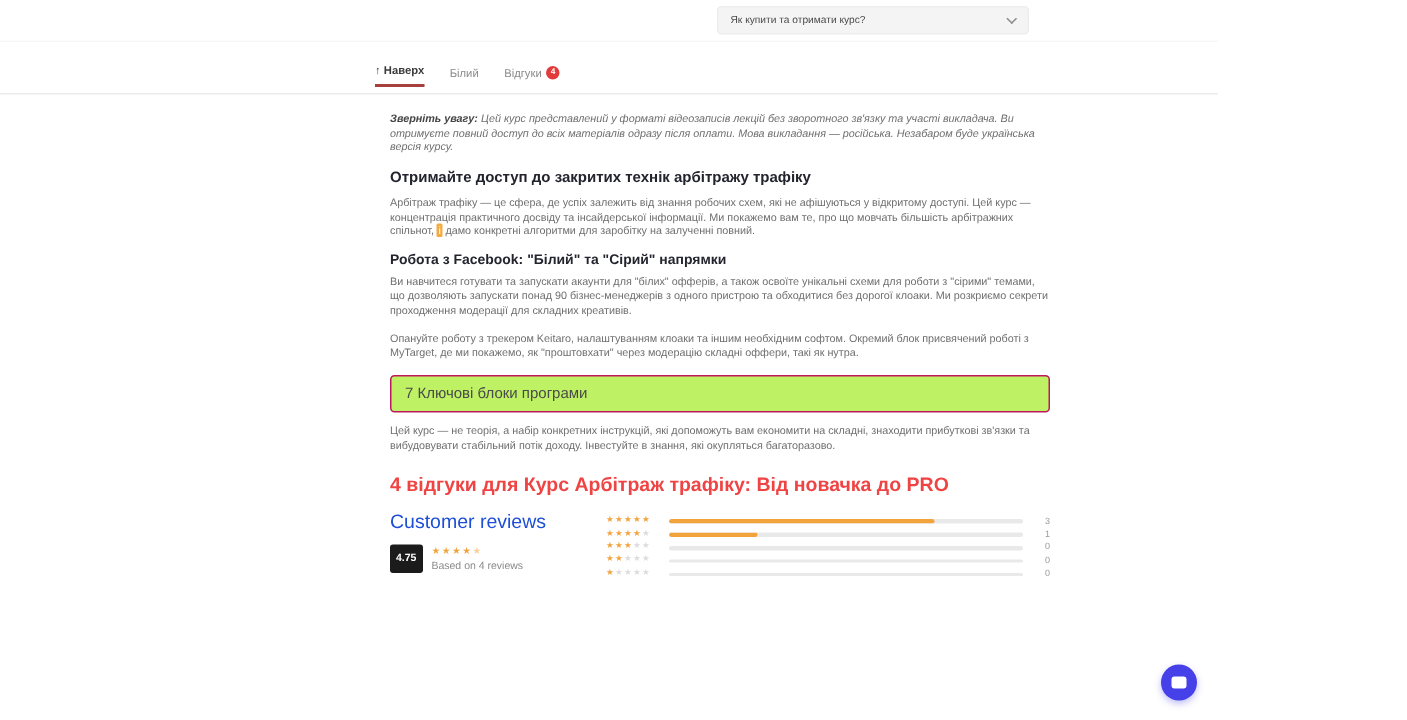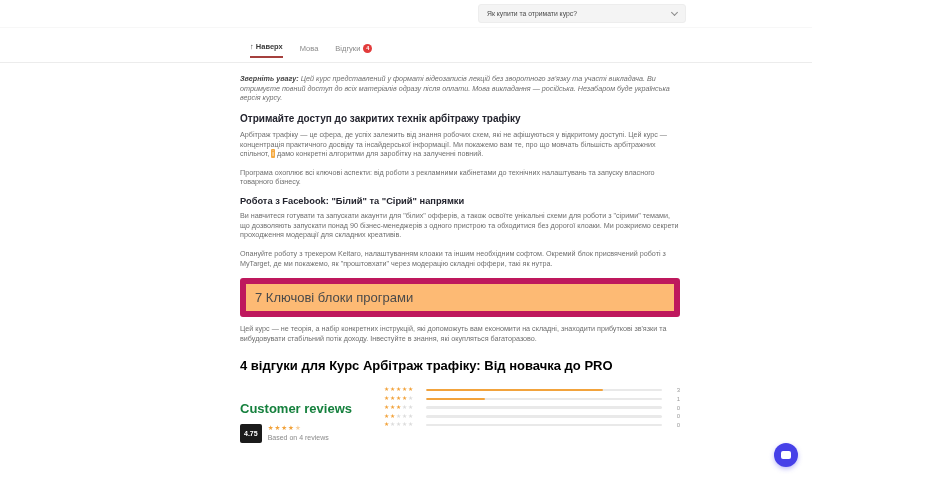--- a/index.html
+++ b/index.html
@@ -18,37 +18,37 @@
 
   
   .tabs { position:absolute; left:250px; top:42px; display:flex; gap:17px; align-items:flex-end; }
   .tab { font-size:7.5px; color:#8a8a8a; padding-bottom:5px; cursor:pointer; display:flex; align-items:center; text-decoration:none; }
   .tab.active { color:#3a3a3a; font-weight:bold; border-bottom:2px solid #a5403d; }
   .badge { display:inline-block; margin-left:3px; background:#e23b3b; color:#fff; width:9px; height:9px;
     border-radius:50%; font-size:5.5px; line-height:9px; text-align:center; font-weight:bold; }
   .page-divider { position:absolute; left:0; top:62px; width:938px; height:1px; background:#ececec; }
 
   
-  .content { position:absolute; left:240px; top:63px; width:440px; padding-top:11px; }
+  .content { position:absolute; left:260px; top:63px; width:440px; padding-top:11px; }
   .content p { color:#6f6f6f; font-size:7.2px; line-height:1.34; margin:0 0 9px; }
   .notice { font-style:italic; color:#5c5c5c; }
   .notice strong { color:#444; }
   h2 { color:#23242e; font-size:10px; font-weight:bold; margin:10px 0 6px; }
   h3 { color:#23242e; font-size:9.3px; font-weight:bold; margin:9px 0 5px; }
   mark.hl { background:#f5a93f; color:#fff; padding:0 1px; border-radius:1px; font-style:normal; }
 
-  .accordion { border:6px solid #be185d; border-radius:3px; background:#fdba74; padding:6px 9px;
-    font-size:13px; color:#4a4a4a; margin:10px 0 7px; cursor:pointer; }
+  .accordion { border:1px solid #be185d; border-radius:3px; background:#bef264; padding:6px 9px;
+    font-size:10px; color:#4a4a4a; margin:10px 0 7px; cursor:pointer; }
 
-  .reviews-heading { font-size:13px; font-weight:bold; color:#000000; margin:14px 0 10px; }
+  .reviews-heading { font-size:13px; font-weight:bold; color:#ef4444; margin:14px 0 10px; }
 
   
   .cr { display:flex; gap:16px; margin-top:2px; }
   .cr-left { width:128px; flex:none; }
-  .cr-title { font-size:13px; font-weight:bold; color:#15803d; margin-bottom:8px;margin-top:18px; }
+  .cr-title { font-size:13px; font-weight:normal; color:#1d4ed8; margin-bottom:8px; }
   .score-row { display:flex; gap:6px; align-items:center; }
   .score-box { background:#1b1b1b; color:#fff; font-size:7px; font-weight:bold;
     padding:6px 4px; border-radius:2px; flex:none; }
   .score-meta { display:flex; flex-direction:column; gap:2px; }
   .stars-sm { font-size:6.5px; letter-spacing:1px; line-height:1; }
   .st { color:#dcdcdc; }
   .st.on { color:#f2a33c; }
   .st.part { color:#f2a33c; opacity:0.5; }
   .based-on { font-size:7px; color:#8a8a8a; }
 
@@ -75,38 +75,37 @@
       <span>Як купити та отримати курс?</span>
       <span class="chev"></span>
     </button>
   </header>
 
   <nav class="tabs">
     <a class="tab active">
       <span>↑ Наверх</span>
     </a>
     <a class="tab">
-      <span>Мова</span>
+      <span>Білий</span>
     </a>
     <a class="tab">
       <span>Відгуки</span>
       <span class="badge">4</span>
     </a>
   </nav>
 
   <div class="page-divider"></div>
 
   <main class="content">
 
     <p class="notice"><strong>Зверніть увагу:</strong> <span>Цей курс представлений у форматі відеозаписів лекцій без зворотного зв'язку та участі викладача. Ви отримуєте повний доступ до всіх матеріалів одразу після оплати. Мова викладання — російська. Незабаром буде українська версія курсу.</span></p>
 
     <h2>Отримайте доступ до закритих технік арбітражу трафіку</h2>
     <p><span>Арбітраж трафіку — це сфера, де успіх залежить від знання робочих схем, які не афішуються у відкритому доступі. Цей курс — концентрація практичного досвіду та інсайдерської інформації. Ми покажемо вам те, про що мовчать більшість арбітражних спільнот,</span> <mark class="hl">і</mark> <span>дамо конкретні алгоритми для заробітку на залученні повний.</span></p>
 
-    <p>Програма охоплює всі ключові аспекти: від роботи з рекламними кабінетами до технічних налаштувань та запуску власного товарного бізнесу.</p>
 
     <h3>Робота з Facebook: "Білий" та "Сірий" напрямки</h3>
     <p>Ви навчитеся готувати та запускати акаунти для "білих" офферів, а також освоїте унікальні схеми для роботи з "сірими" темами, що дозволяють запускати понад 90 бізнес-менеджерів з одного пристрою та обходитися без дорогої клоаки. Ми розкриємо секрети проходження модерації для складних креативів.</p>
 
     <p>Опануйте роботу з трекером Keitaro, налаштуванням клоаки та іншим необхідним софтом. Окремий блок присвячений роботі з MyTarget, де ми покажемо, як "проштовхати" через модерацію складні оффери, такі як нутра.</p>
 
     <div class="accordion">
       <span>7 Ключові блоки програми</span>
     </div>
 

